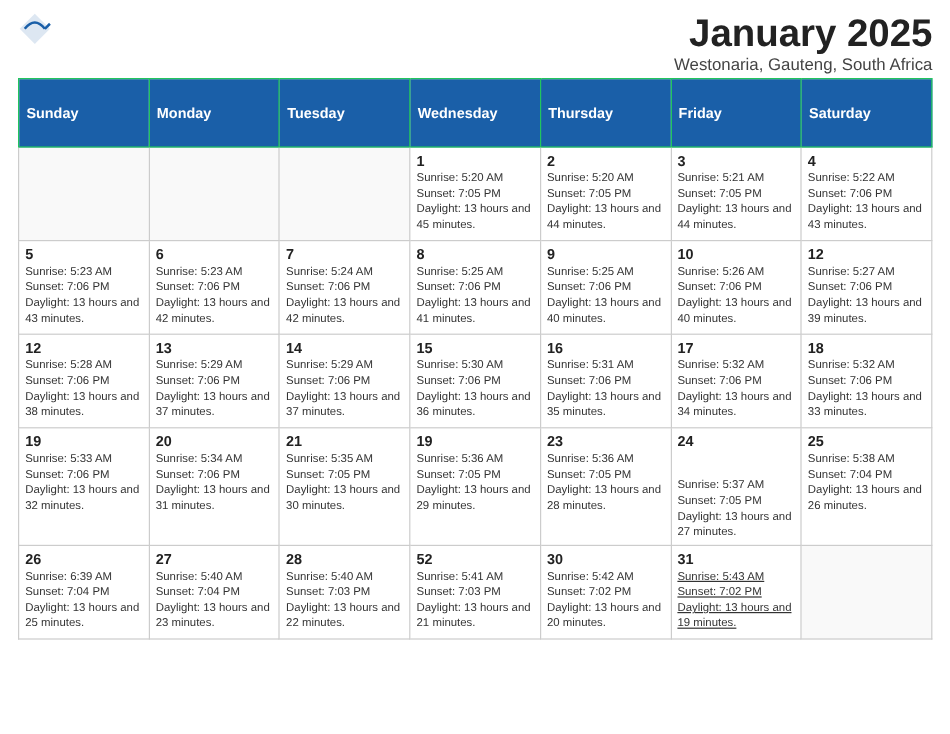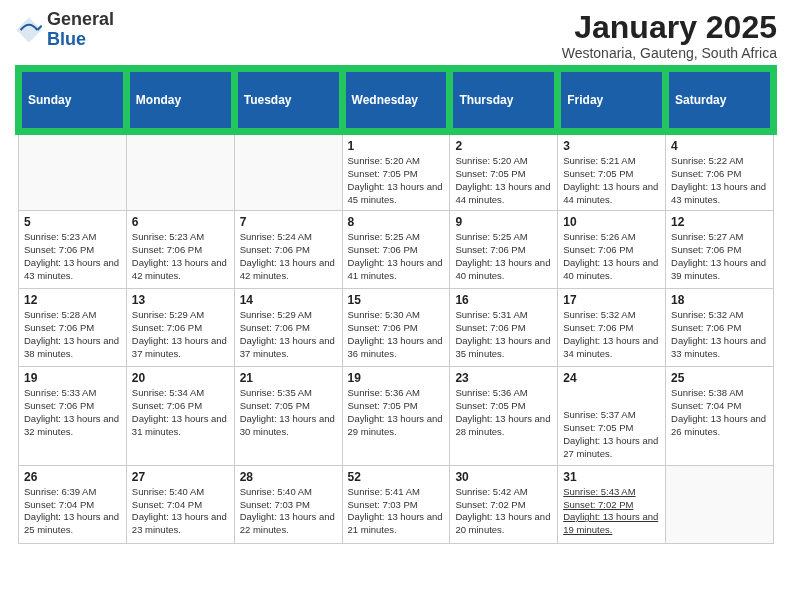--- a/index.html
+++ b/index.html
@@ -55,21 +55,21 @@
       border-collapse: collapse;
       table-layout: fixed;
     }
     .calendar-table th {
       background: #1a5fa8;
       color: #fff;
       text-align: left;
       padding: 21px 6px;
       font-size: 12px;
       font-weight: bold;
-      border: 7px solid #22c55e;
+      border: 1px solid #22c55e;
     }
     .calendar-table td {
       border: 1px solid #ccc;
       vertical-align: top;
       padding: 4px 5px;
       font-size: 10px;
       color: #333;
       height: 78px;
       background: #fff;
     }
@@ -93,24 +93,20 @@
 <body>
 
 <div class="container">
   <div class="header-row">
     <div class="logo">
       <svg class="logo-icon" viewBox="0 0 40 40">
         <polygon points="20,2 38,20 20,38 2,20" fill="#1a5fa8" opacity="0.15"></polygon>
         <path d="M 8 20 Q 20 5 32 20" stroke="#1a5fa8" stroke-width="3" fill="none"></path>
         <path d="M 32 20 L 38 14" stroke="#1a5fa8" stroke-width="3" fill="none"></path>
       </svg>
-      <div class="logo-text">
-        <span class="logo-general">General</span><br>
-        <span class="logo-blue">Blue</span>
-      </div>
     </div>
     <div class="title-block">
       <div class="month-title">January 2025</div>
       <div class="location-title">Westonaria, Gauteng, South Africa</div>
     </div>
   </div>
 
   <table class="calendar-table">
     <thead>
       <tr>

